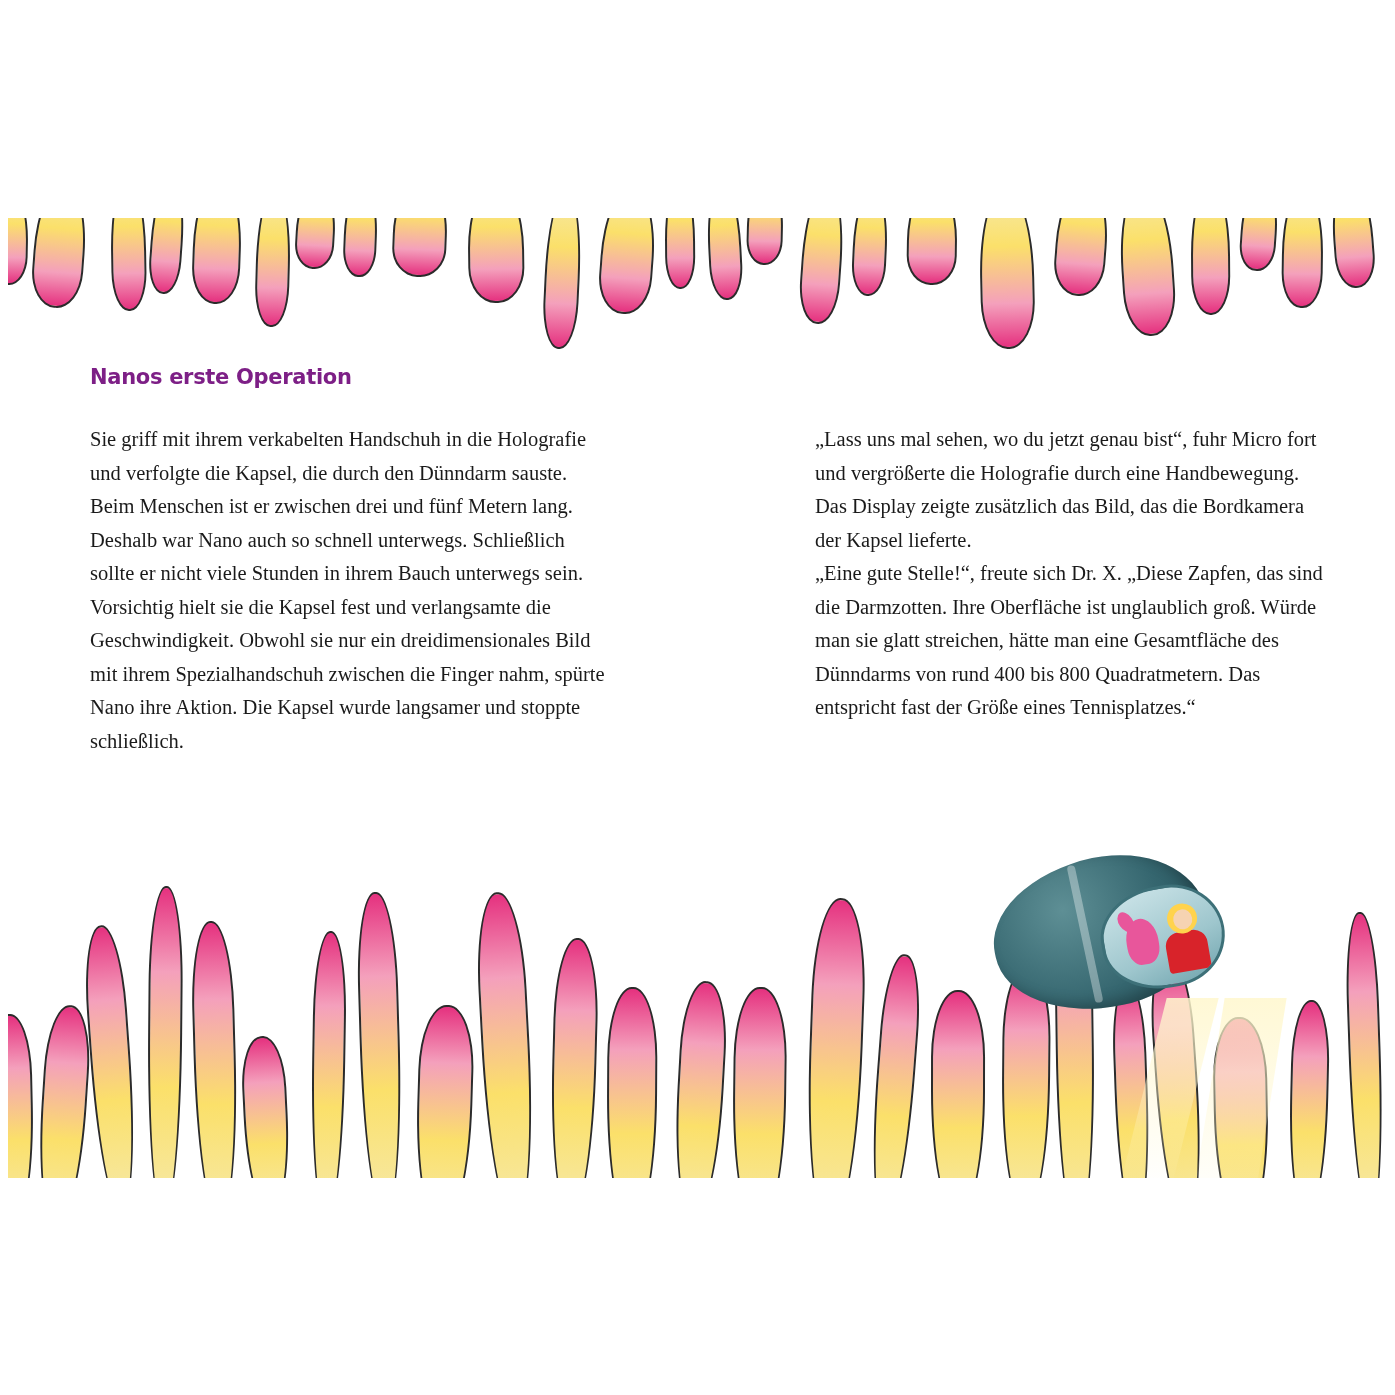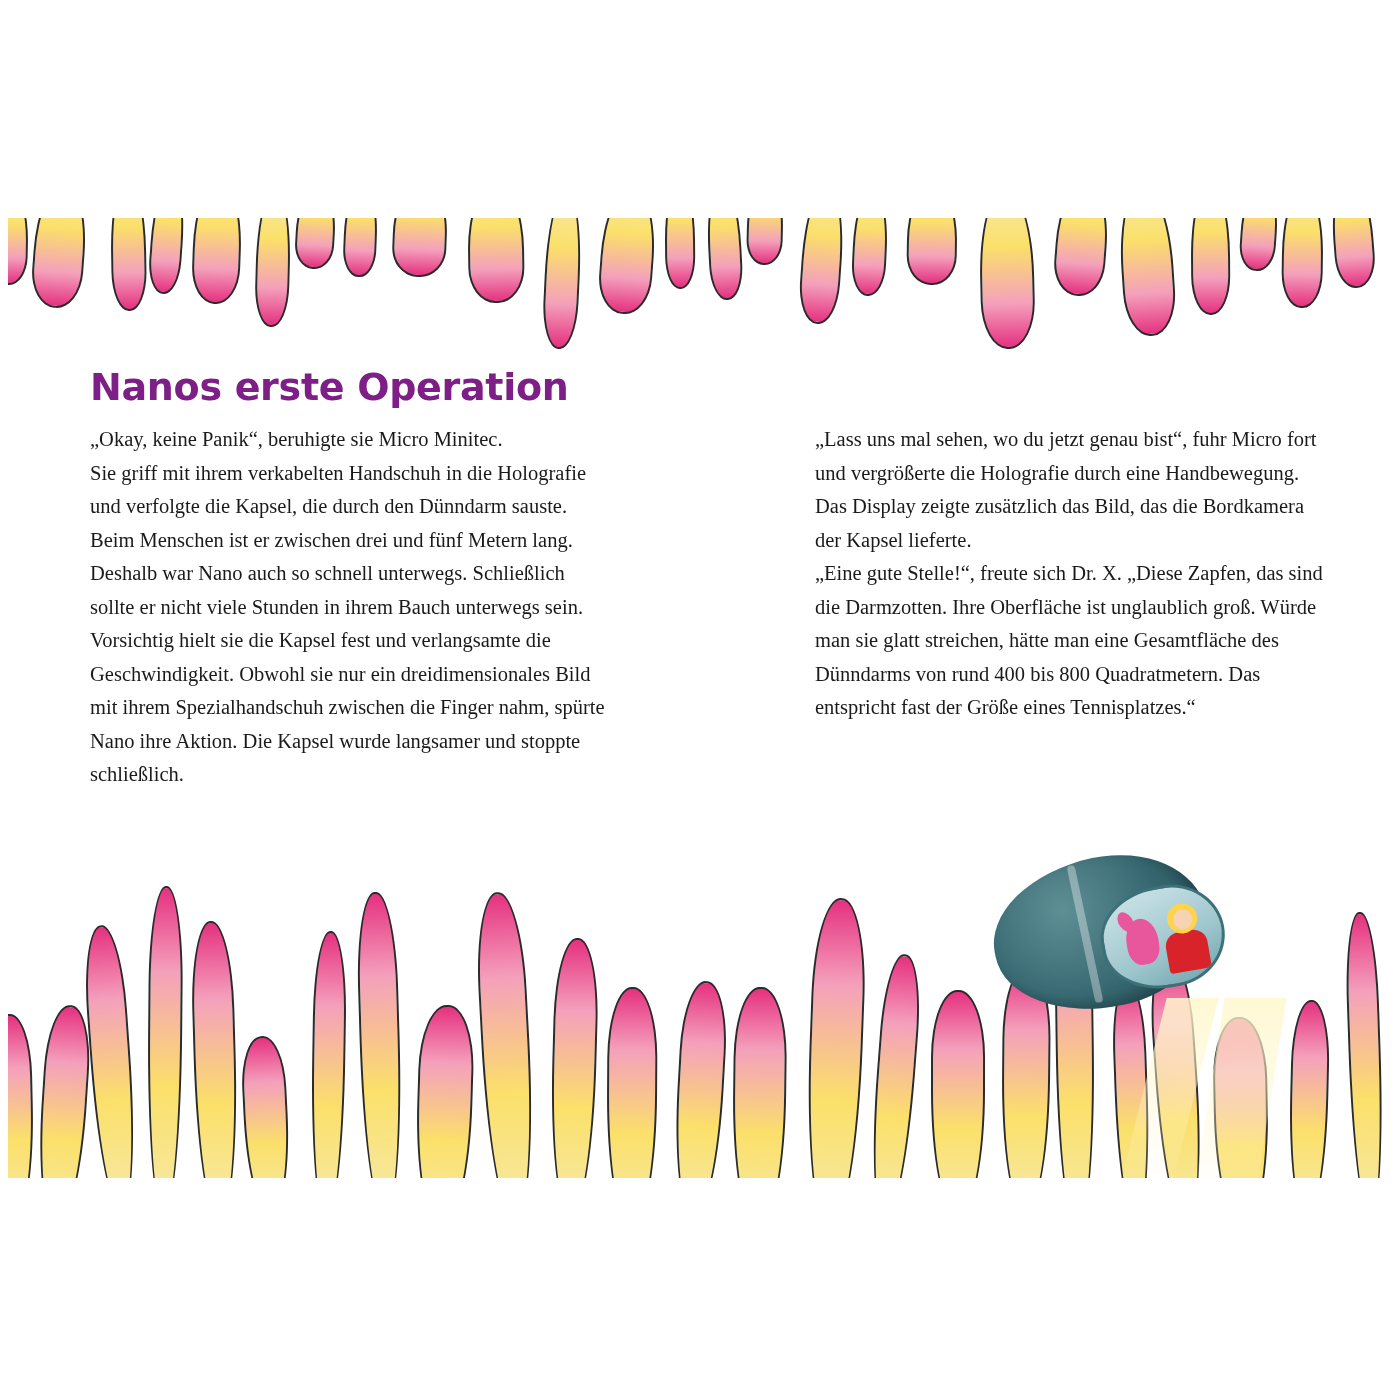--- a/index.html
+++ b/index.html
@@ -49,21 +49,21 @@
     background: linear-gradient(0deg,#f6e9a8 0%,#fbe06a 38%,#f4a0bc 74%,#e5317f 100%);
   }
 
   
   .heading {
     position: absolute;
     left: 82px;
     top: 147px;
     font-family: "DejaVu Sans", sans-serif;
     font-weight: bold;
-    font-size: 38px;
+    font-size: 21px;
     letter-spacing: -0.3px;
     color: #7d1f86;
   }
   .column {
     position: absolute;
     top: 205px;
     width: 520px;
     font-size: 20.5px;
     line-height: 33.5px;
     color: #1a1a1a;
@@ -190,21 +190,20 @@
         <div class="villus down" style="width: 51.9812px; height: 149.153px; left: 1112.89px; top: -31.4334px; transform: rotate(-3.83deg);"></div>
         <div class="villus down" style="width: 39.481px; height: 129.597px; left: 1182.9px; top: -33.3346px; transform: rotate(-0.41deg);"></div>
         <div class="villus down" style="width: 35.8511px; height: 85.8347px; left: 1232.75px; top: -33.168px; transform: rotate(3.95deg);"></div>
         <div class="villus down" style="width: 40.7857px; height: 118.097px; left: 1274.49px; top: -27.9359px; transform: rotate(0.78deg);"></div>
         <div class="villus down" style="width: 39.607px; height: 106.963px; left: 1325.14px; top: -36.6169px; transform: rotate(-4.38deg);"></div>
       </div>
 
     <div class="heading">Nanos erste Operation</div>
 
     <div class="column col-left">
-      <p>„Okay, keine Panik“, beruhigte sie Micro Minitec.</p>
       <p>Sie griff mit ihrem verkabelten Handschuh in die Holografie und verfolgte die Kapsel, die durch den Dünndarm sauste. Beim Menschen ist er zwischen drei und fünf Metern lang. Deshalb war Nano auch so schnell unterwegs. Schließlich sollte er nicht viele Stunden in ihrem Bauch unterwegs sein. Vorsichtig hielt sie die Kapsel fest und verlangsamte die Geschwindigkeit. Obwohl sie nur ein dreidimensionales Bild mit ihrem Spezialhandschuh zwischen die Finger nahm, spürte Nano ihre Aktion. Die Kapsel wurde langsamer und stoppte schließlich.</p>
     </div>
 
     <div class="column col-right">
       <p>„Lass uns mal sehen, wo du jetzt genau bist“, fuhr Micro fort und vergrößerte die Holografie durch eine Handbewegung. Das Display zeigte zusätzlich das Bild, das die Bordkamera der Kapsel lieferte.</p>
       <p>„Eine gute Stelle!“, freute sich Dr. X. „Diese Zapfen, das sind die Darmzotten. Ihre Oberfläche ist unglaublich groß. Würde man sie glatt streichen, hätte man eine Gesamtfläche des Dünndarms von rund 400 bis 800 Quadratmetern. Das entspricht fast der Größe eines Tennisplatzes.“</p>
     </div>
 
     <div class="villi-layer villi-bottom" id="villi-bottom">
         <div class="villus up" style="width: 42.9318px; height: 204.23px; left: -18px; bottom: -40.2847px; transform: rotate(-1.28deg);"></div>

